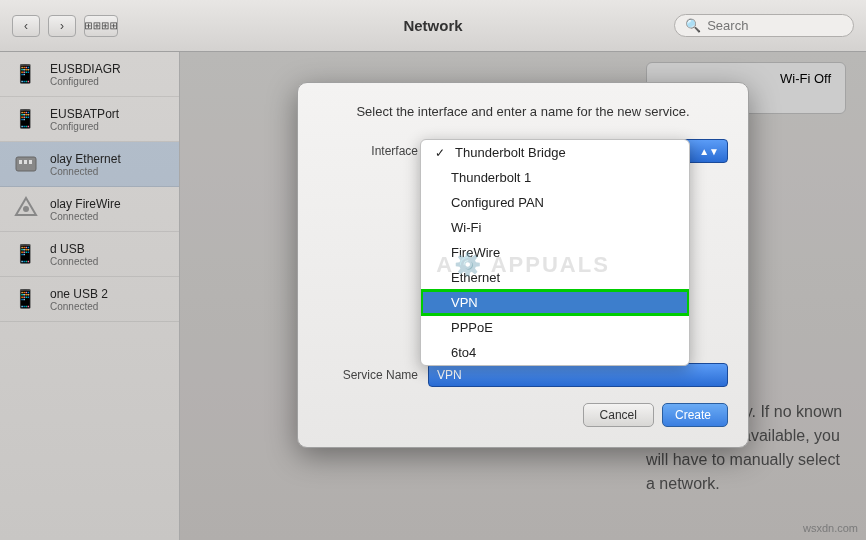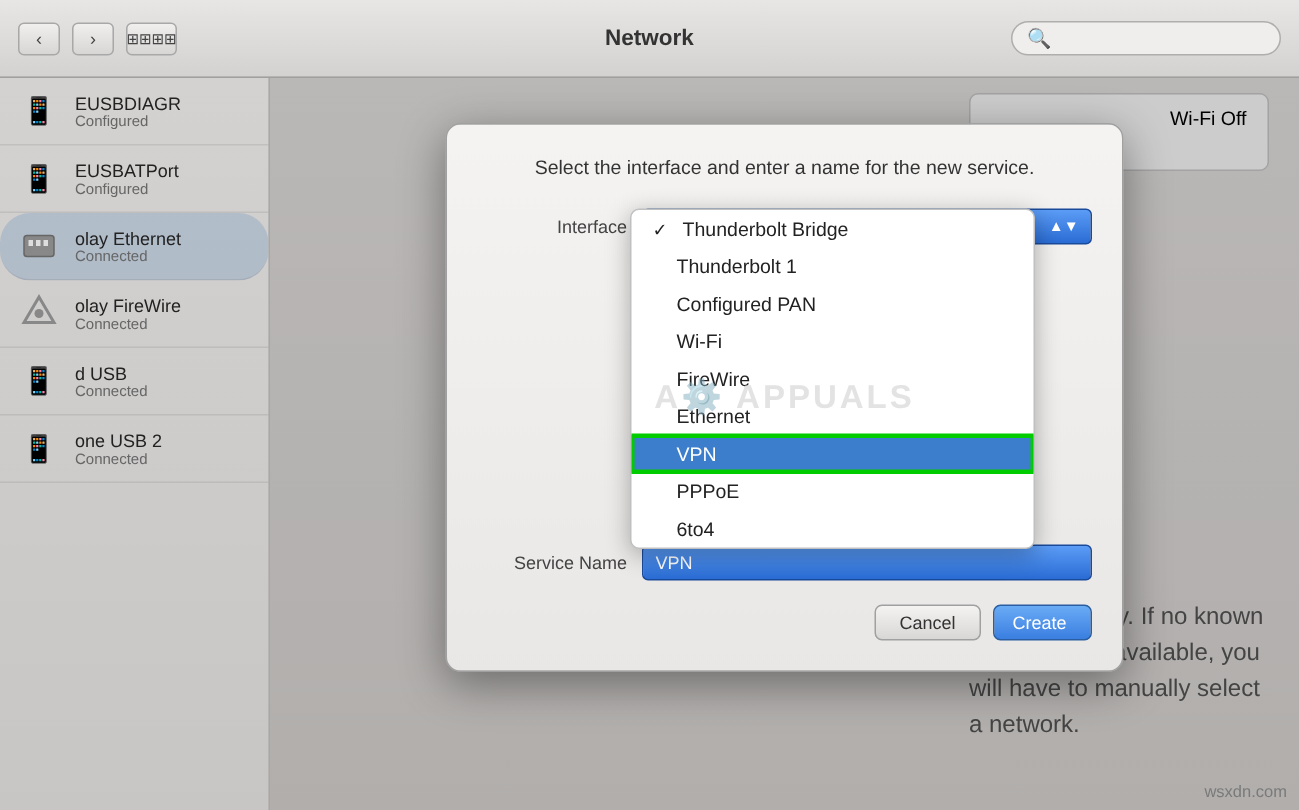--- a/index.html
+++ b/index.html
@@ -102,21 +102,20 @@
     .sidebar-item {
       padding: 6px 10px;
       border-bottom: 1px solid rgba(0,0,0,0.08);
       display: flex;
       align-items: center;
       gap: 8px;
       cursor: pointer;
     }
     .sidebar-item.connected-highlight {
       background: rgba(0,80,180,0.15);
-      border-radius: 20px;
     }
     .sidebar-item-icon {
       width: 32px;
       height: 32px;
       display: flex;
       align-items: center;
       justify-content: center;
       font-size: 18px;
       flex-shrink: 0;
     }
@@ -344,20 +343,21 @@
     <div class="nav-btn">
       <span>›</span>
     </div>
     <div class="grid-btn">
       <span>⊞⊞⊞⊞</span>
     </div>
   </div>
   <div class="title-bar-center">Network</div>
   <div class="search-box">
     <span class="search-icon-svg">🔍</span>
+    <input class="search-input" type="text" placeholder="Search" style="">
   </div>
 </div>
 
 <div class="main-area">
 
   <div class="sidebar">
     <div class="sidebar-item">
       <div class="sidebar-item-icon">📱</div>
       <div class="sidebar-item-text">
         <span class="sidebar-item-name">EUSBDIAGR</span>

